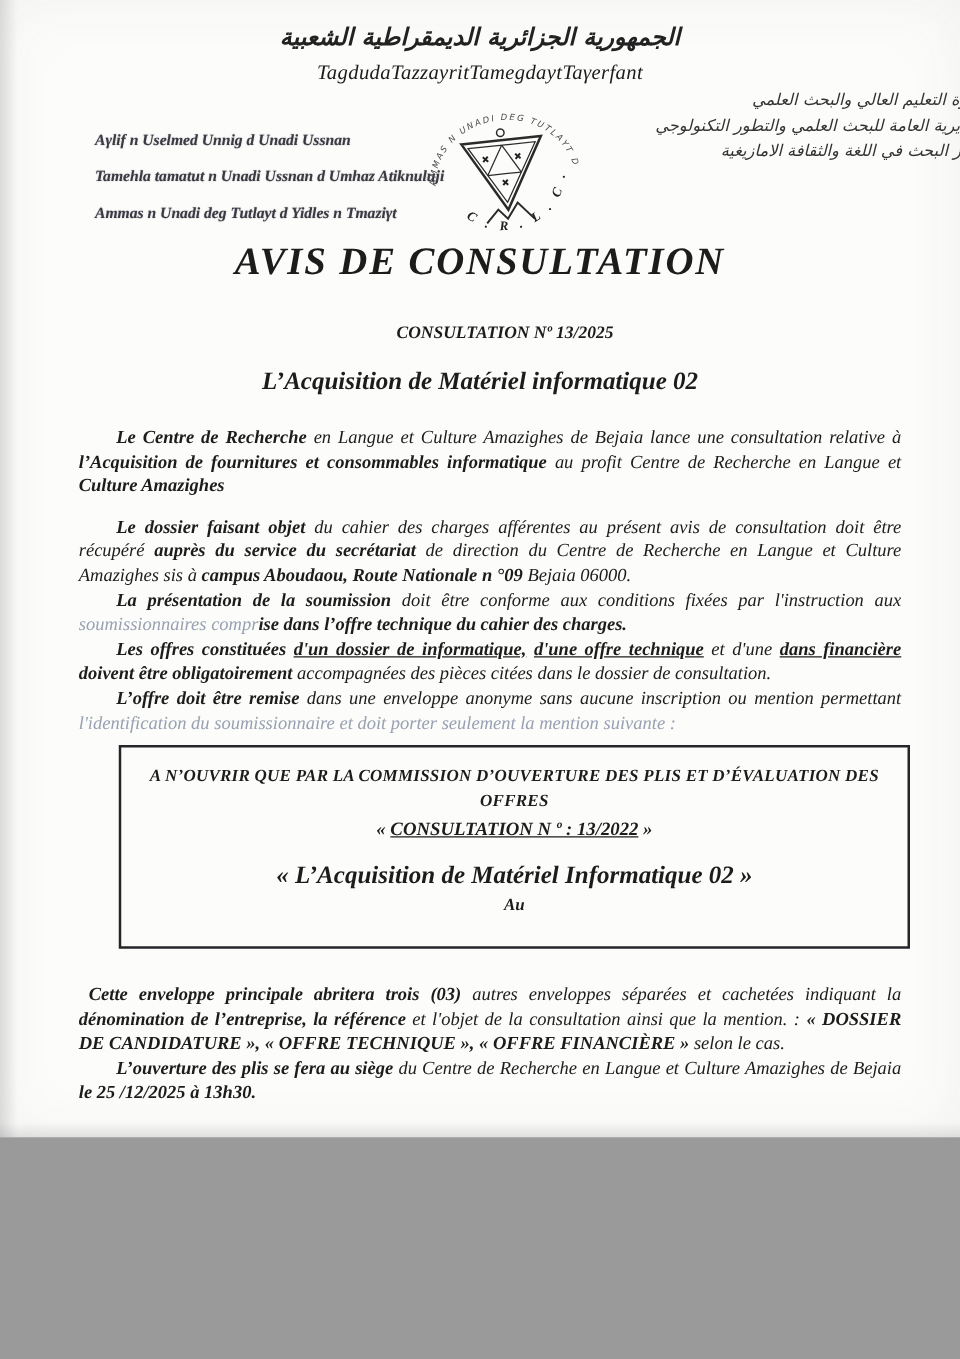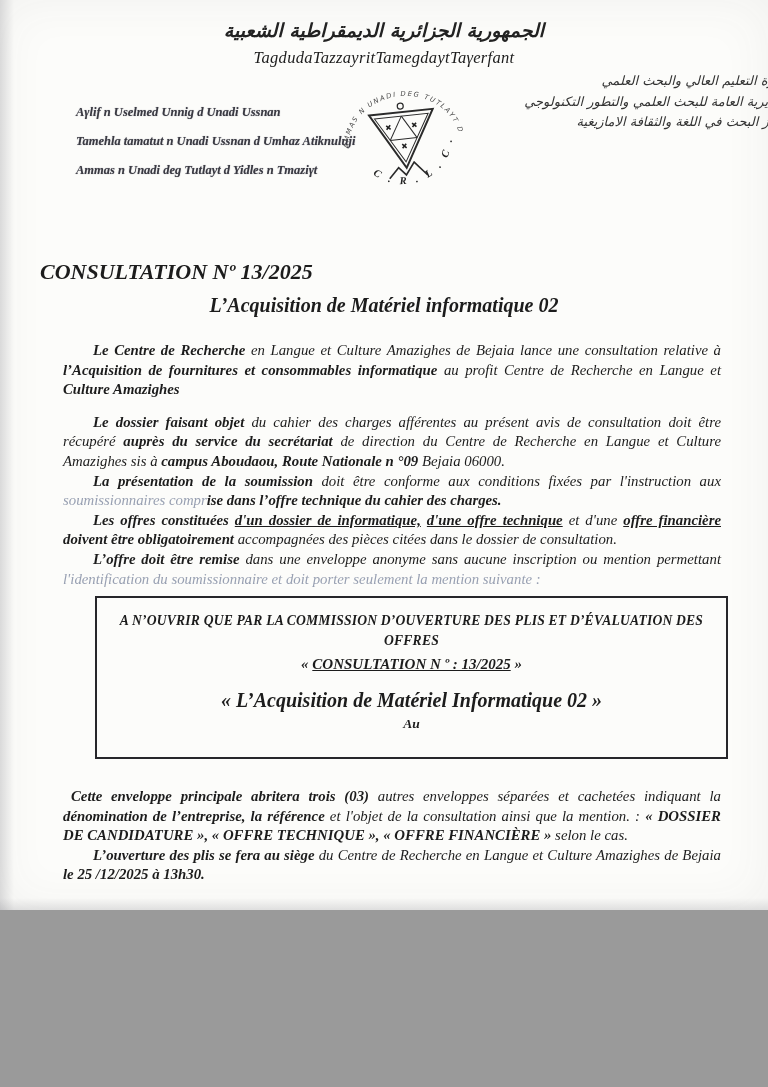--- a/index.html
+++ b/index.html
@@ -24,22 +24,22 @@
 
   .left-block { position:absolute; left:76px; top:86px; font-weight:bold; font-size:12.5px;
     line-height:29px; color:#3a3a42; text-shadow:0 0 1px rgba(60,60,80,.55);margin-top:12px; }
   .right-block { position:absolute; right:-22px; top:71px; text-align:right;
     font-size:13px; line-height:20.5px; color:#333; }
 
   .seal { position:absolute; left:326px; top:82px; }
 
   .title { position:absolute; top:191px; left:0; right:0; text-align:center;
     font-size:31px; font-weight:bold; letter-spacing:1.5px; }
-  .consult-no { position:absolute; top:259px; left:0; right:0; 
-    font-size:22px; font-weight:bold;padding-left:40px; }
+  .consult-no { position:absolute; top:259px; left:0; right:0; text-align:center;
+    font-size:14px; font-weight:bold;padding-left:40px; }
   .subject { position:absolute; top:294px; left:0; right:0; text-align:center;
     font-size:20px; font-weight:bold; }
 
   .body { position:absolute; left:63px; top:341px; width:658px;
     font-size:14.8px; line-height:19.6px; text-align:justify; }
   .body p { margin:0; text-indent:30px; }
   .body p.noindent { text-indent:0; }
   .body p.gap-md { margin-top:13px; }
   .body p.gap-lg { margin-top:28px; }
   .b { font-weight:bold; }
@@ -109,33 +109,34 @@
       <path d="M 88,42 l 4,4 m 0,-4 l -4,4" stroke="#222" stroke-width="1.6"></path>
       <path d="M 76,62 l 4,4 m 0,-4 l -4,4" stroke="#222" stroke-width="1.6"></path>
       <circle cx="78" cy="24" r="3" fill="none" stroke="#2b2b2b" stroke-width="1.2"></circle>
       <path d="M 60,95 L 70,85 L 77,93 L 86,81 L 98,95" fill="none" stroke="#2b2b2b" stroke-width="1.6"></path>
       <text font-family="Liberation Serif, serif" font-size="10.5" font-weight="bold" letter-spacing="3.5" fill="#222">
         <textPath href="#ringBottom" startOffset="24%">C . R . L . C . A</textPath>
       </text>
     </g>
   </svg>
 
+  <div class="title">AVIS DE CONSULTATION</div>
   <div class="consult-no">CONSULTATION Nº 13/2025</div>
   <div class="subject">L’Acquisition de Matériel informatique 02</div>
 
   <div class="body">
     <p><span class="b">Le Centre de Recherche</span><span> en Langue et Culture Amazighes de Bejaia lance une consultation relative à </span><span class="b">l’Acquisition de fournitures et consommables informatique</span><span> au profit Centre de Recherche en Langue et </span><span class="b">Culture Amazighes</span></p>
     <p class="gap-md"><span class="b">Le dossier faisant objet</span><span> du cahier des charges afférentes au présent avis de consultation doit être récupéré </span><span class="b">auprès du service du secrétariat</span><span> de direction du Centre de Recherche en Langue et Culture Amazighes sis à </span><span class="b">campus Aboudaou, Route Nationale n °09</span><span> Bejaia 06000.</span></p>
     <p><span class="b">La présentation de la soumission</span><span> doit être conforme aux conditions fixées par l'instruction aux </span><span class="f">soumissionnaires compr</span><span class="b">ise dans l’offre technique du cahier des charges.</span></p>
-    <p><span class="b">Les offres constituées </span><span class="b u">d'un dossier de informatique,</span><span> </span><span class="b u">d'une offre technique</span><span> et d'une </span><span class="b u">offre financière</span><span> </span><span class="b">doivent être obligatoirement</span><span> accompagnées des pièces citées dans le dossier de consultation.</span></p>
+    <p><span class="b">Les offres constituées </span><span class="b u">d'un dossier de informatique,</span><span> </span><span class="b u">d'une offre technique</span><span> et d'une </span><span class="b u">dans financière</span><span> </span><span class="b">doivent être obligatoirement</span><span> accompagnées des pièces citées dans le dossier de consultation.</span></p>
     <p><span class="b">L’offre doit être remise</span><span> dans une enveloppe anonyme sans aucune inscription ou mention permettant </span><span class="f">l'identification du soumissionnaire et doit porter seulement la mention suivante :</span></p>
 
     <div class="env-box">
       <div class="env-line1">A N’OUVRIR QUE PAR LA COMMISSION D’OUVERTURE DES PLIS ET D’ÉVALUATION DES OFFRES</div>
-      <div class="env-line2"><span>« </span><span class="u">CONSULTATION N º : 13/2025</span><span> »</span></div>
+      <div class="env-line2"><span>« </span><span class="u">CONSULTATION N º : 13/2022</span><span> »</span></div>
       <div class="env-line3">« L’Acquisition de Matériel Informatique 02 »</div>
       <div class="env-line4">Au</div>
     </div>
 
     <p class="gap-lg" style="text-indent:8px"><span class="b">Cette enveloppe principale abritera trois (03)</span><span> autres enveloppes séparées et cachetées indiquant la </span><span class="b">dénomination de l’entreprise, la référence</span><span> et l'objet de la consultation ainsi que la mention. : </span><span class="b">« DOSSIER DE CANDIDATURE », « OFFRE TECHNIQUE », « OFFRE FINANCIÈRE »</span><span> selon le cas.</span></p>
     <p><span class="b">L’ouverture des plis se fera au siège</span><span> du Centre de Recherche en Langue et Culture Amazighes de Bejaia </span><span class="b">le 25 /12/2025 à 13h30.</span></p>
     <p class="gap-lg"><span class="b u">NB</span><span class="b"> : </span><span class="b">Validité de l’offre : 120</span><span> jours objet la durée de préparation des offres a/c de la date d’ouverture </span><span class="b">des plis.</span></p>
   </div>
 
   <div class="bejaia">Bejaia le :</div>

